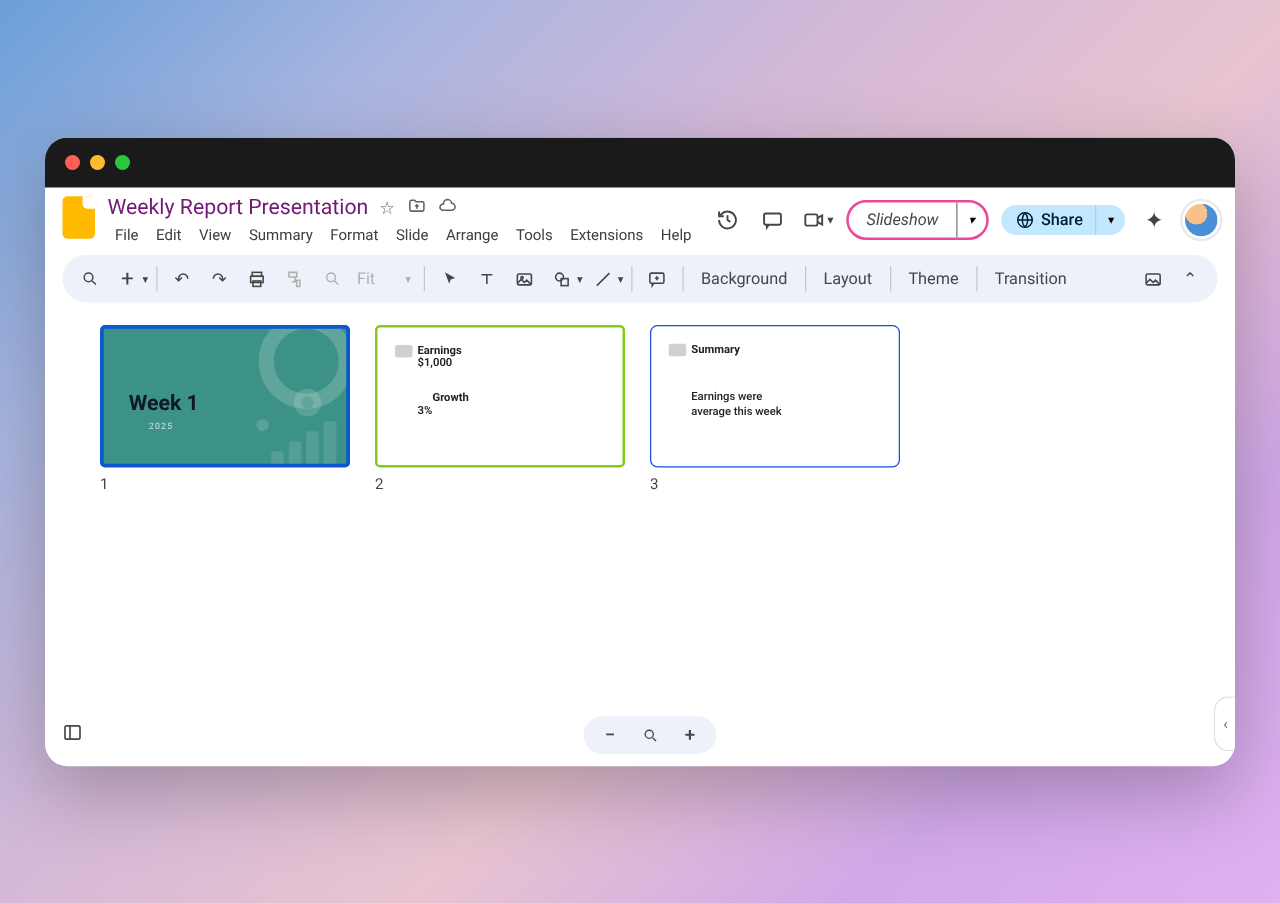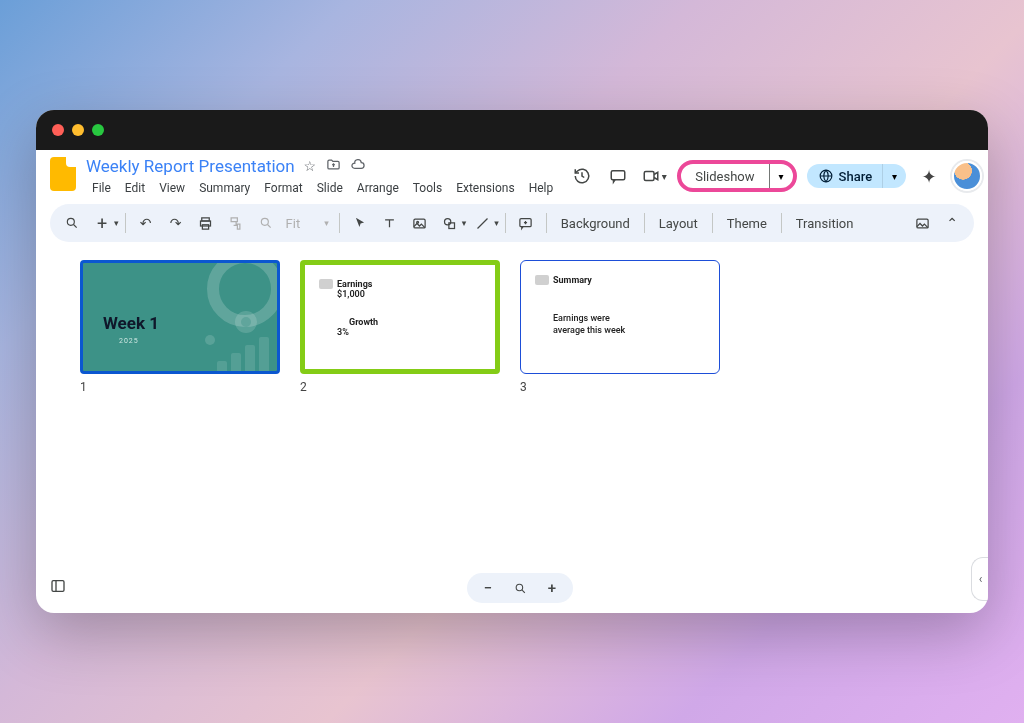--- a/index.html
+++ b/index.html
@@ -22,31 +22,31 @@
 .dot.yellow { background: #ffbd2e; }
 .dot.green { background: #28c840; }
 
 .header { display: flex; align-items: flex-start; padding: 6px 14px 0 14px; gap: 10px; }
 .logo { width: 28px; height: 36px; display:flex; align-items:center; justify-content:center; }
 .logo-box { width:26px; height:34px; background:#ffba00; border-radius:4px; position:relative; }
 .logo-box::after { content:""; position:absolute; right:0; top:0; width:10px; height:10px; background:#fff; border-bottom-left-radius:4px; }
 
 .title-block { flex:1; }
 .title-row { display:flex; align-items:center; gap:6px; }
-.doc-title { font-size:17px; color:#3b82f6; font-weight:400; }
+.doc-title { font-size:17px; color:#701a75; font-weight:400; }
 .title-icon { color:#5f6368; font-size:14px; width:18px; text-align:center; cursor:pointer; }
 .menubar { display:flex; gap:2px; margin-top:2px; }
 .menu-item { font-size:12px; color:#3c4043; padding:3px 6px; border-radius:4px; cursor:pointer; }
 
 .header-right { display:flex; align-items:center; gap:10px; padding-top:4px; }
 .hr-icon { color:#444746; width:26px; height:26px; display:flex; align-items:center; justify-content:center; border-radius:4px; cursor:pointer; font-size:16px; }
 .rec-group { display:flex; align-items:center; color:#444746; }
 .rec-chev { font-size:10px; margin-left:2px; color:#444746; }
 
-.slideshow-group { display:flex; border:4px solid #ec4899; border-radius:18px; overflow:hidden; height:32px; }
+.slideshow-group { display:flex; border:2px solid #ec4899; border-radius:18px; overflow:hidden; height:32px;font-style:italic; }
 .ss-btn { padding:0 14px; display:flex; align-items:center; font-size:13px; color:#444746; cursor:pointer; }
 .ss-split { border-left:1px solid #747775; width:24px; display:flex; align-items:center; justify-content:center; font-size:10px; cursor:pointer; }
 
 .share-btn { display:flex; align-items:center; background:#c2e7ff; border-radius:18px; height:24px; overflow:hidden; cursor:pointer; }
 .share-main { display:flex; align-items:center; gap:6px; padding:0 10px 0 12px; font-size:13px; font-weight:500; color:#001d35; }
 .share-split { width:24px; display:flex; align-items:center; justify-content:center; font-size:10px; border-left:1px solid rgba(0,0,0,.1); height:100%; }
 
 .gemini { color:#444; font-size:18px; cursor:pointer; }
 .avatar { width:30px; height:30px; border-radius:50%; background: radial-gradient(circle at 35% 30%, #f9c08a 0 35%, #4a8fd8 36% 100%); border:2px solid #fff; box-shadow:0 0 0 2px #e8eaed; cursor:pointer; }
 
@@ -54,21 +54,21 @@
 .tb-btn { min-width:28px; height:28px; display:flex; align-items:center; justify-content:center; color:#444746; border-radius:4px; cursor:pointer; font-size:14px; }
 .tb-btn.disabled { color:#b0b0b0; cursor:default; }
 .tb-sep { width:1px; height:20px; background:#c4c7c5; margin:0 4px; }
 .tb-chev { font-size:9px; margin-left:-4px; color:#444746; }
 .tb-text { font-size:13px; color:#444746; padding:0 8px; cursor:pointer; height:28px; display:flex; align-items:center; border-radius:4px; }
 .fit-group { display:flex; align-items:center; gap:2px; color:#b0b0b0; font-size:13px; padding:0 4px; }
 .toolbar-spacer { flex:1; }
 
 .grid { padding:18px 44px; display:flex; gap:20px; }
 .slide-cell { display:flex; flex-direction:column; gap:6px; }
-.slide-thumb { width:200px; height:114px; border-radius:4px; background:#fff; border:5px solid #84cc16; position:relative; cursor:pointer; overflow:hidden; }
+.slide-thumb { width:200px; height:114px; border-radius:4px; background:#fff; border:2px solid #84cc16; position:relative; cursor:pointer; overflow:hidden; }
 .slide-thumb.selected { border:3px solid #0b57d0; }
 .slide-thumb.variant { border:1px solid #1d4ed8; border-radius:6px; }
 .slide-num { font-size:12px; color:#444; }
 
 .s1 { background:#3d9287; position:relative; }
 .s1-title { position:absolute; left:20px; top:50px; color:#0f172a; font-size:17px; font-weight:700; }
 .s1-sub { position:absolute; left:36px; top:74px; color:#cde5e1; font-size:7px; letter-spacing:1px; }
 .s1-ring { position:absolute; right:-6px; top:-12px; width:76px; height:76px; border-radius:50%; border:12px solid rgba(255,255,255,.18); }
 .s1-ring2 { position:absolute; right:20px; top:48px; width:22px; height:22px; border-radius:50%; border:6px solid rgba(255,255,255,.15); }
 .s1-dot { position:absolute; right:62px; top:72px; width:10px; height:10px; border-radius:50%; background:rgba(255,255,255,.15); }

